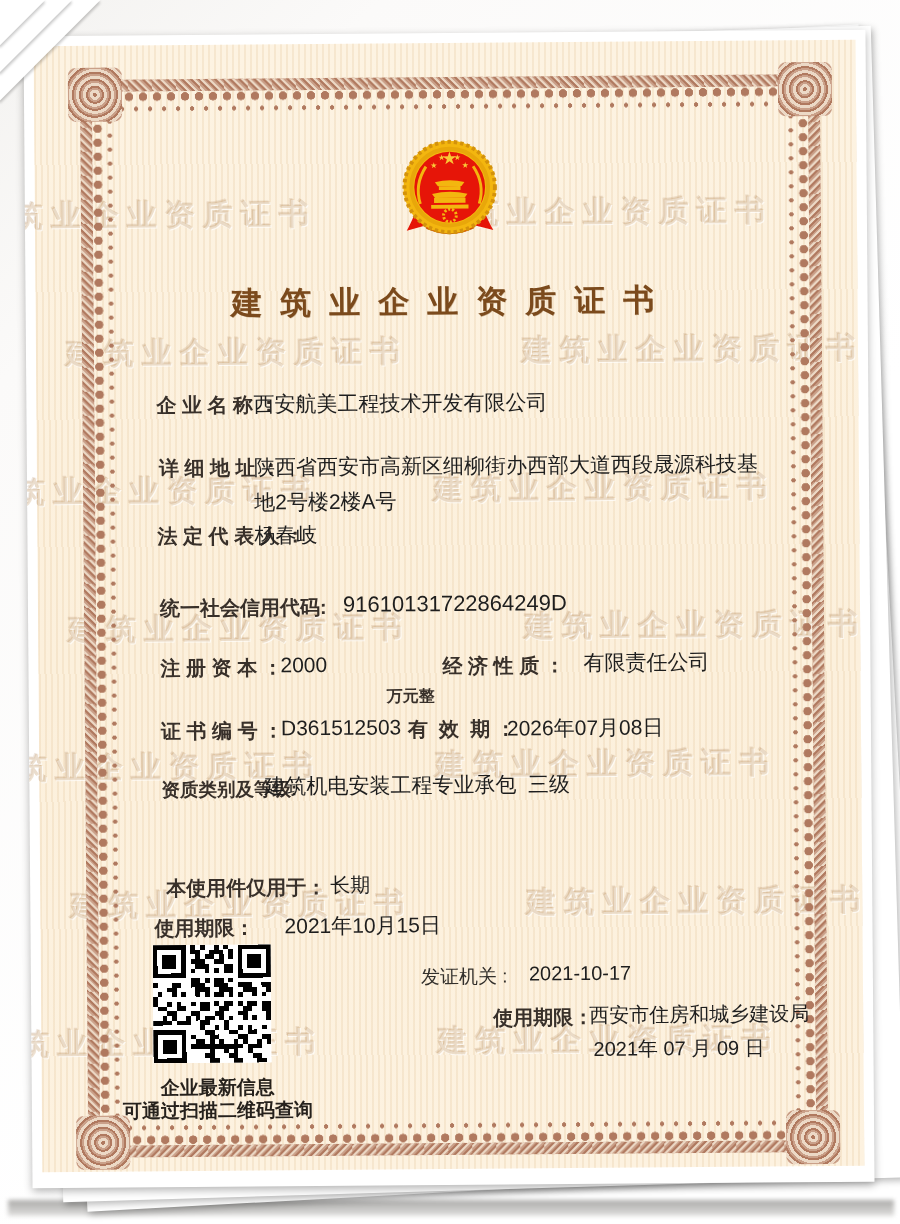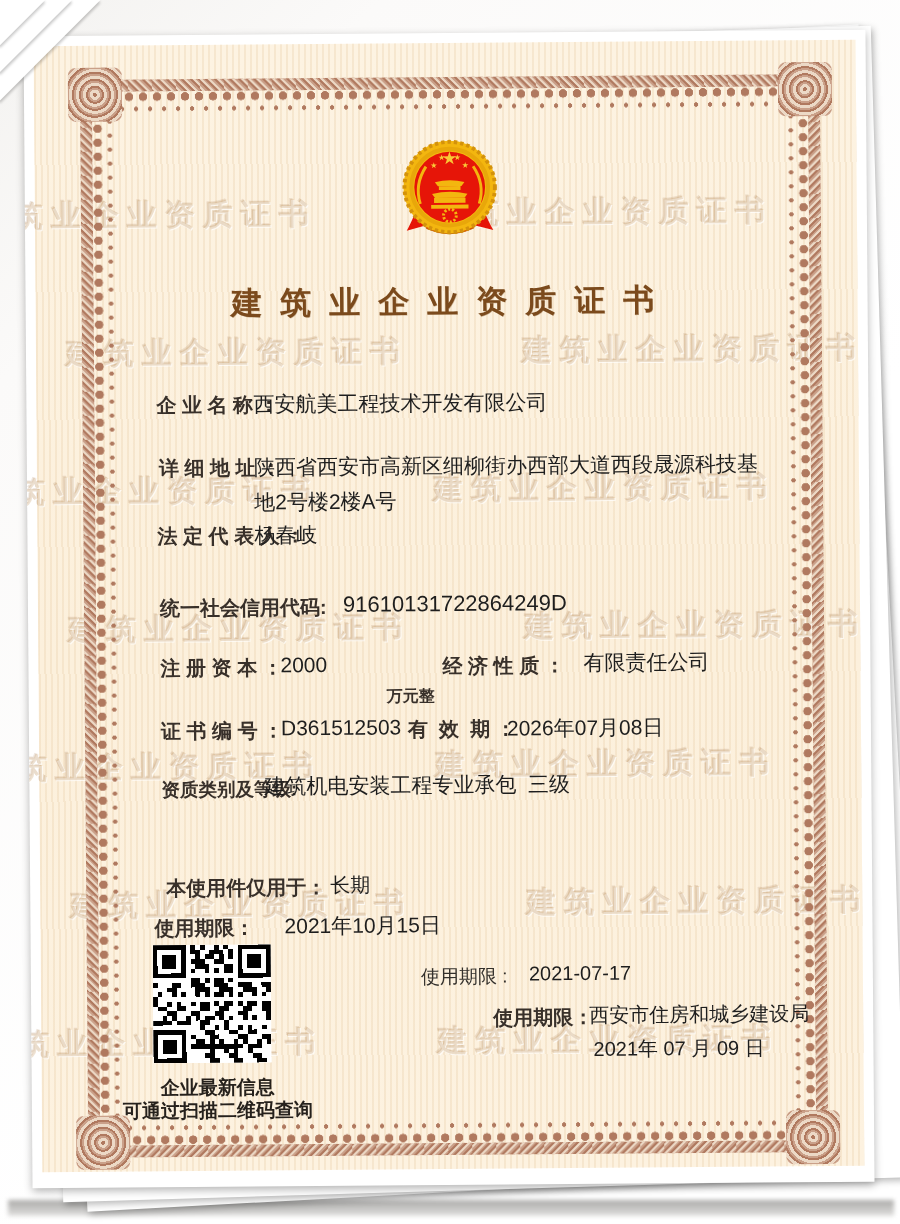--- a/index.html
+++ b/index.html
@@ -351,22 +351,22 @@
             <rect x="2" y="2" width="3" height="3" fill="#000"></rect>
             <rect x="18" y="0" width="7" height="7" fill="#000"></rect>
             <rect x="19" y="1" width="5" height="5" fill="#fff"></rect>
             <rect x="20" y="2" width="3" height="3" fill="#000"></rect>
             <rect x="0" y="18" width="7" height="7" fill="#000"></rect>
             <rect x="1" y="19" width="5" height="5" fill="#fff"></rect>
             <rect x="2" y="20" width="3" height="3" fill="#000"></rect>
           </svg>
       </div>
 
-      <span class="abs val" style="left:390px;top:931px;font-size:19px;color:#33302c">使用期限 :</span>
-      <span class="abs val" style="left:498px;top:930px;font-size:20px">2021-07-17</span>
+      <span class="abs val" style="left:390px;top:931px;font-size:19px;color:#33302c">发证机关 :</span>
+      <span class="abs val" style="left:498px;top:930px;font-size:20px">2021-10-17</span>
 
       <span class="abs lbl" style="left:462px;top:972px">使用期限：</span>
       <span class="abs val" style="left:558px;top:970px;font-size:20px">西安市住房和城乡建设局</span>
       <span class="abs val" style="left:562px;top:1004px;font-size:20px">2021年 07 月 09 日</span>
 
       <div class="qr-cap" style="top:1040px">企业最新信息</div>
       <div class="qr-cap" style="top:1063px">可通过扫描二维码查询</div>
     </div>
   </div>
 

